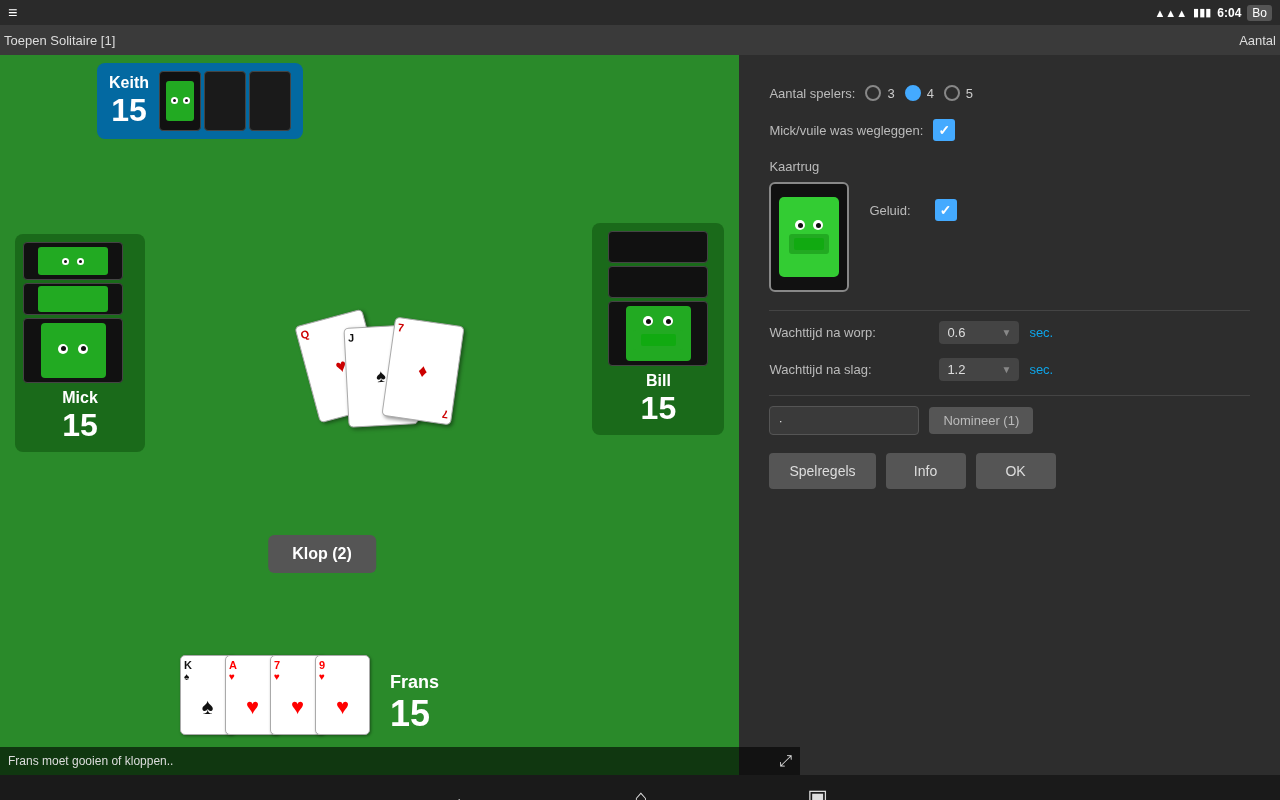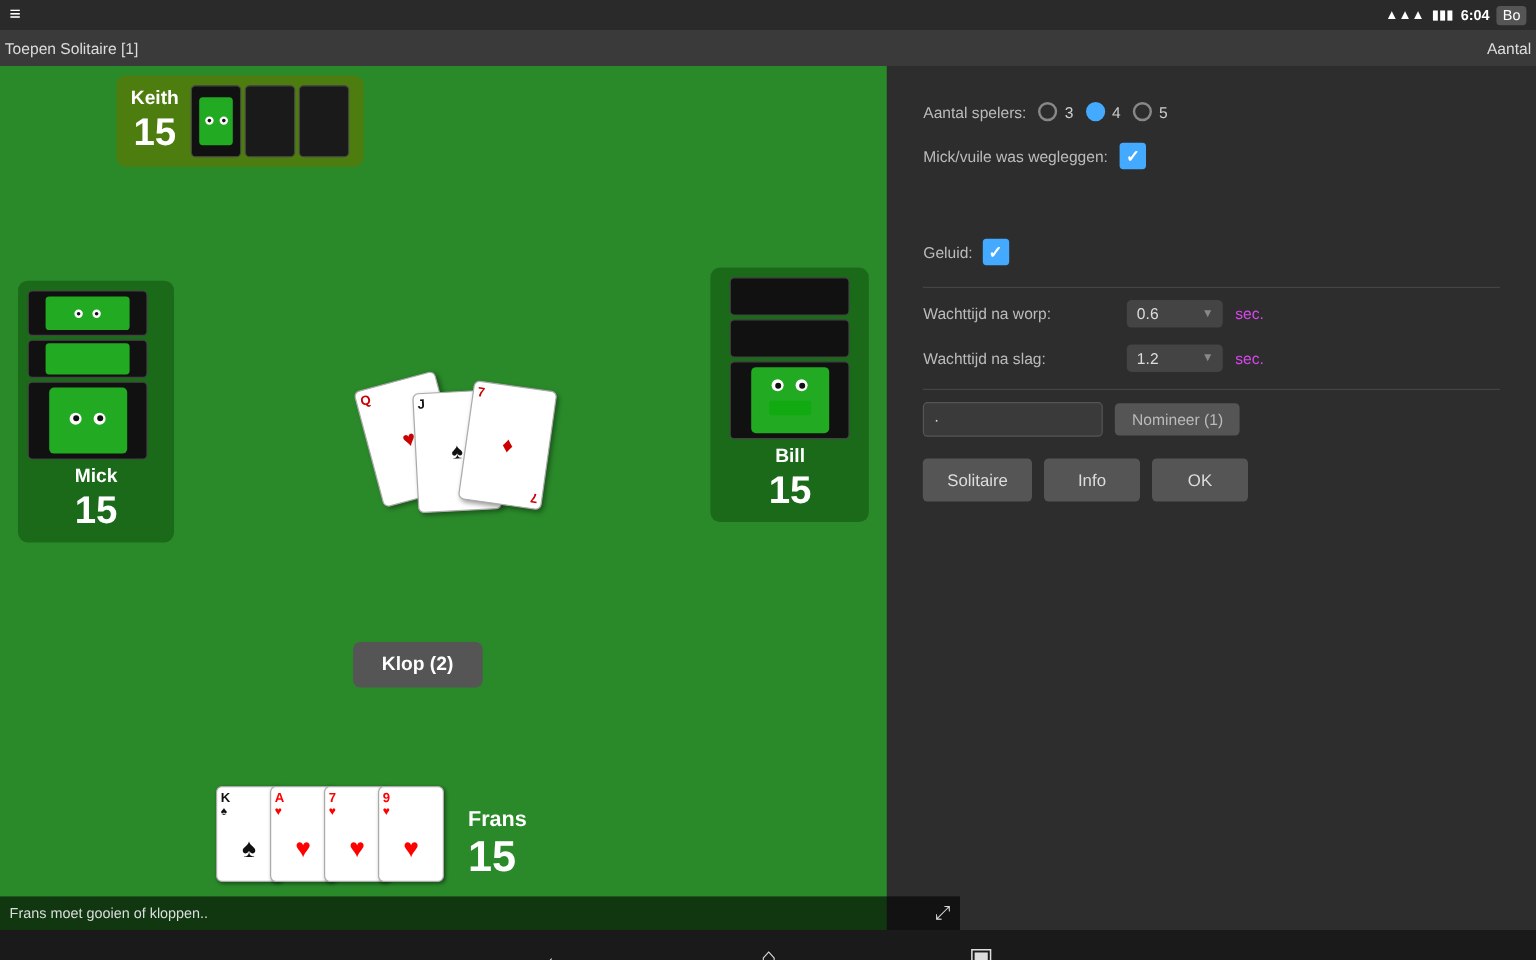--- a/index.html
+++ b/index.html
@@ -53,21 +53,21 @@
       position: absolute;
       top: 10px;
       left: 50%;
       transform: translateX(-50%);
       display: flex;
       flex-direction: column;
       align-items: center;
     }
 
     .player-box {
-      background: #4d7c0f;
+      background: #0369a1;
       border-radius: 8px;
       padding: 6px 12px;
       color: white;
       text-align: center;
       min-width: 100px;
     }
 
     .player-name {
       font-size: 16px;
       font-weight: bold;
@@ -296,21 +296,21 @@
       color: #ddd;
       font-size: 13px;
       width: 80px;
       text-align: right;
       display: flex;
       align-items: center;
       justify-content: space-between;
     }
 
     .sec-label {
-      color: #d946ef;
+      color: #0ea5e9;
       font-size: 13px;
     }
 
     .text-input-row {
       display: flex;
       align-items: center;
       gap: 10px;
       margin-bottom: 18px;
     }
 
@@ -561,21 +561,21 @@
         <span style="transform:rotate(180deg);">J</span>
       </div>
 
       <div class="playing-card card-red" style="left:82px;top:5px;transform:rotate(8deg);">
         <span>7</span>
         <span style="font-size:18px;text-align:center;flex:1;display:flex;align-items:center;justify-content:center;">♦</span>
         <span style="transform:rotate(180deg);">7</span>
       </div>
     </div>
 
-    <div class="klop-btn" style="position:absolute;left:348px;top:480px;">Klop (2)</div>
+    <div class="klop-btn" style="position:absolute;left:322px;top:480px;">Klop (2)</div>
 
     <div style="position:absolute;bottom:40px;left:180px;display:flex;align-items:flex-end;gap:20px;">
 
       <div style="display:flex;gap:-10px;position:relative;">
 
         <div class="bottom-card card-black" style="left:0;z-index:1;">
           <div style="font-size:11px;font-weight:bold;color:#111;">K</div>
           <div style="font-size:10px;color:#111;">♠</div>
           <div style="flex:1;display:flex;align-items:center;justify-content:center;font-size:22px;color:#111;">♠</div>
         </div>
@@ -629,22 +629,40 @@
         <span class="radio-label">5</span>
       </div>
     </div>
 
     <div class="options-row">
       <span class="options-label">Mick/vuile was wegleggen:</span>
       <div class="checkbox-blue">✓</div>
     </div>
 
     <div class="options-row" style="align-items:flex-start;gap:20px;">
+      <div>
+        <span class="options-label" style="display:block;margin-bottom:8px;">Kaartrug</span>
+        <div class="card-back-preview">
+          <div class="monster-icon">
+            <div class="monster-eyes">
+              <div class="monster-eye">
+                <div class="monster-pupil"></div>
+              </div>
+              <div class="monster-eye">
+                <div class="monster-pupil"></div>
+              </div>
+            </div>
+            <div style="width:40px;height:20px;background:#2a2;border-radius:3px;display:flex;align-items:center;justify-content:center;">
+              <div style="width:30px;height:12px;background:#1a1;border-radius:2px;"></div>
+            </div>
+          </div>
+        </div>
+      </div>
       <div style="margin-top:40px;">
-        <div style="display:flex;align-items:center;gap:8px;">
+        <div style="display:flex;align-items:center;gap:24px;">
           <span class="options-label">Geluid:</span>
           <div class="checkbox-blue">✓</div>
         </div>
       </div>
     </div>
 
     <div class="divider-line"></div>
 
     <div class="number-input-row">
       <span class="options-label" style="min-width:160px;">Wachttijd na worp:</span>
@@ -669,21 +687,21 @@
     <div style="margin-bottom:10px;">
       <div class="text-input-row">
         <div class="text-input-box">
           <span>·</span>
         </div>
         <div class="nomineer-btn">Nomineer (1)</div>
       </div>
     </div>
 
     <div class="action-buttons">
-      <div class="action-btn">Solitaire</div>
+      <div class="action-btn">Spelregels</div>
       <div class="action-btn">Info</div>
       <div class="action-btn">OK</div>
     </div>
 
   </div>
 </div>
 
 <div id="nav-bar">
   <span class="nav-btn" style="font-size:22px;">←</span>
   <span class="nav-btn" style="font-size:22px;">⌂</span>

